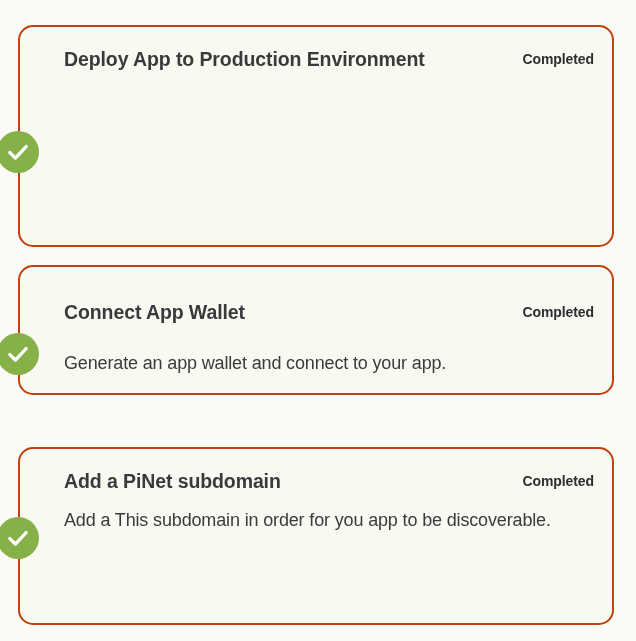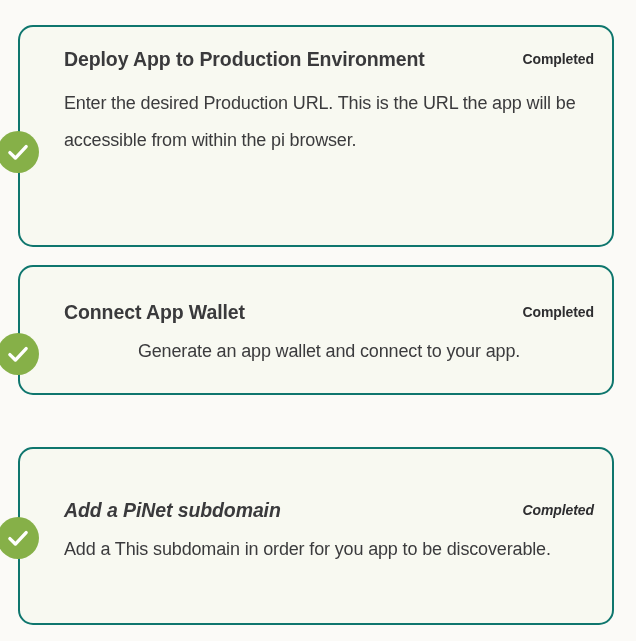--- a/index.html
+++ b/index.html
@@ -22,21 +22,21 @@
     width: 636px;
     height: 641px;
   }
 
   .card {
     position: absolute;
     left: 18px;
     width: 596px;
     box-sizing: border-box;
     background: #f8f9f1;
-    border: 2px solid #0f766e;
+    border: 2px solid #c2410c;
     border-radius: 15px;
   }
 
   .card-1 { top: 25px;  height: 222px; }
   .card-2 { top: 265px; height: 130px; }
   .card-3 { top: 447px; height: 178px; }
 
   .card-inner {
     position: relative;
     padding: 0 18px 0 44px;
@@ -77,23 +77,23 @@
     line-height: 37px;
     letter-spacing: -0.15px;
     max-width: 545px;
     margin: 0;
   }
 
   .card-1 .card-head { padding-top: 17px; }
   .card-1 .card-desc { margin-top: 11px; }
 
   .card-2 .card-head { padding-top: 30px; }
-  .card-2 .card-desc { margin-top: 6px; text-align: center; }
+  .card-2 .card-desc { margin-top: 18px; }
 
-  .card-3 .card-head { padding-top: 46px; font-style: italic; }
+  .card-3 .card-head { padding-top: 17px; }
   .card-3 .card-desc { margin-top: 6px; }
 
   .check-badge {
     position: absolute;
     left: -23px;
     width: 42px;
     height: 42px;
     border-radius: 50%;
     background: #86b048;
     display: flex;
@@ -120,21 +120,20 @@
     <div class="card-inner">
       <div class="check-badge">
         <svg viewBox="0 0 24 24" aria-hidden="true">
           <path d="M4.5 12.6 L9.6 17.6 L19.5 7.0" fill="none" stroke="#ffffff" stroke-width="3.1" stroke-linecap="round" stroke-linejoin="round"></path>
         </svg>
       </div>
       <div class="card-head">
         <h3 class="card-title">Deploy App to Production Environment</h3>
         <span class="status-badge">Completed</span>
       </div>
-      <p class="card-desc">Enter the desired Production URL. This is the URL the app will be accessible from within the pi browser.</p>
     </div>
   </div>
 
   <div class="card card-2">
     <div class="card-inner">
       <div class="check-badge">
         <svg viewBox="0 0 24 24" aria-hidden="true">
           <path d="M4.5 12.6 L9.6 17.6 L19.5 7.0" fill="none" stroke="#ffffff" stroke-width="3.1" stroke-linecap="round" stroke-linejoin="round"></path>
         </svg>
       </div>

